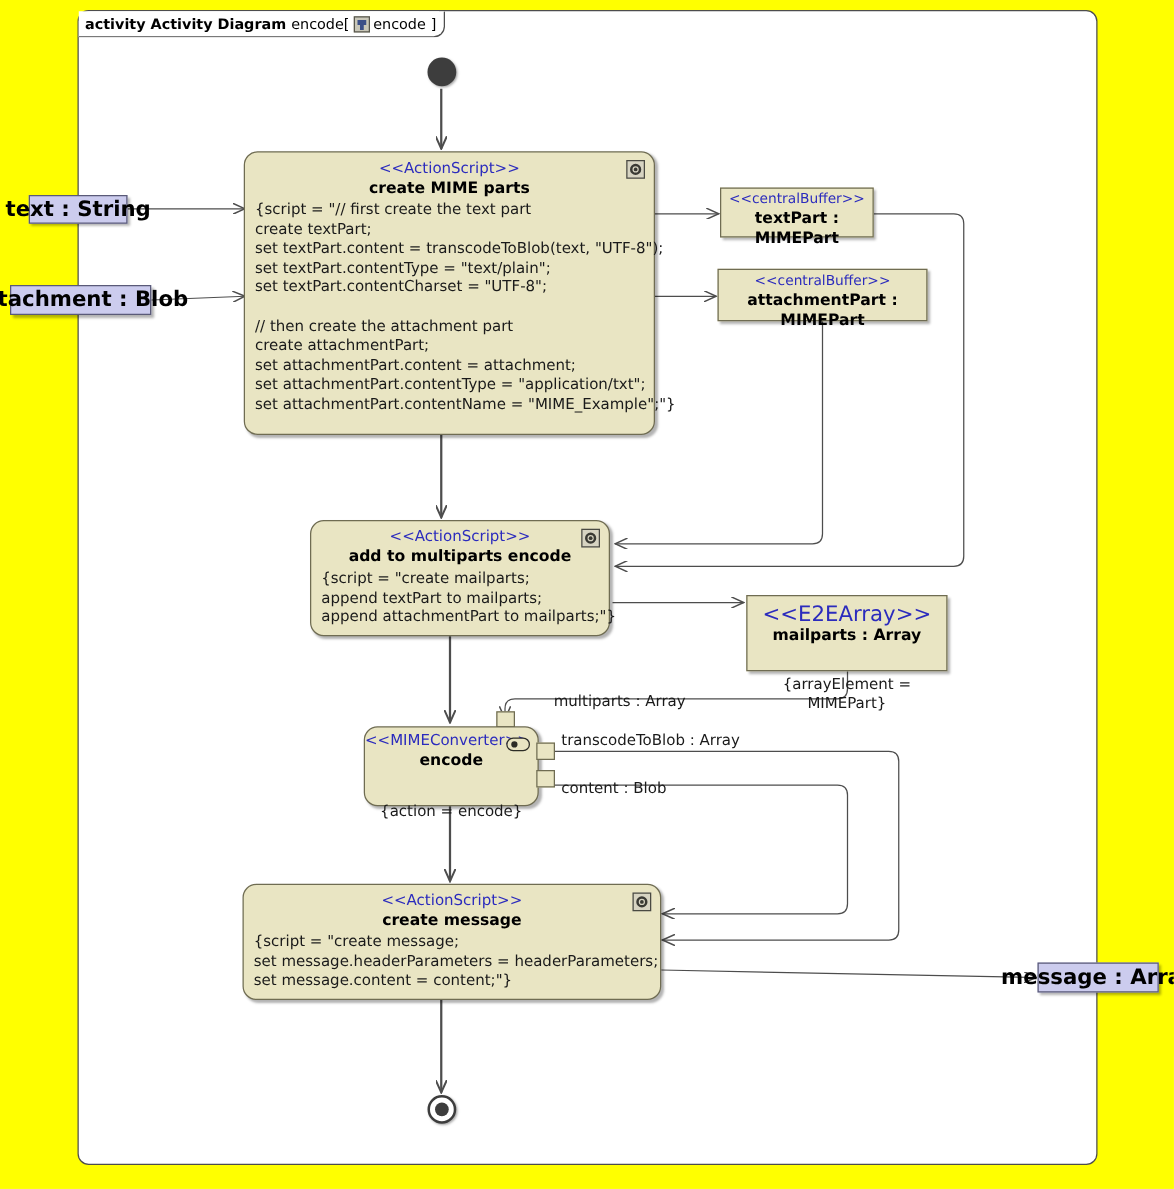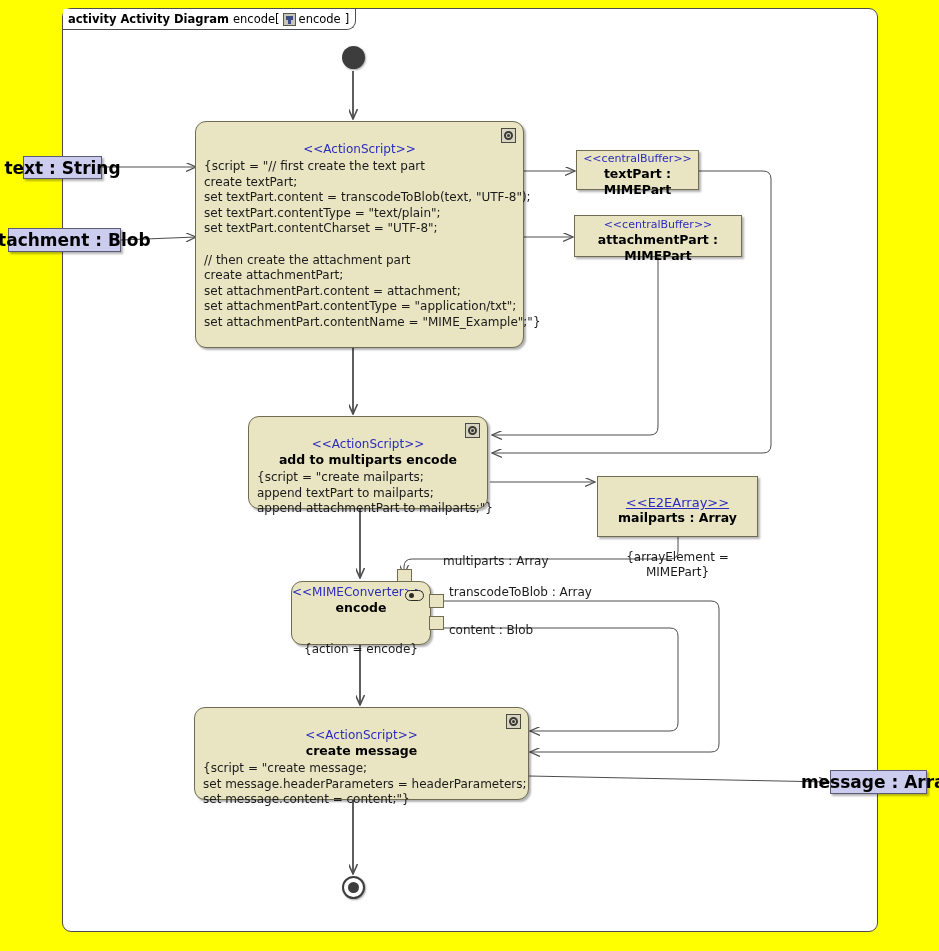--- a/index.html
+++ b/index.html
@@ -92,21 +92,21 @@
     border-radius: 11px;
   }
   .node.buffer, .node.array {
     border-radius: 0;
   }
   .stereo {
     color: #2b2bbd;
     font-size: 12px;
     text-align: center;
     line-height: 15px;
-    padding-top: 20px;
+    padding-top: 5px;
   }
   .nodename {
     color: #000;
     font-weight: bold;
     font-size: 12.5px;
     text-align: center;
     line-height: 16px;
   }
   .nodebody {
     color: #1a1a1a;
@@ -294,20 +294,21 @@
 
       <path d="M529,776 L829,782" stroke-width="1" marker-end="url(#ah)"></path>
     </g>
   </svg>
 
   <div class="initial-node" style="left:342px; top:46px;"></div>
 
   <div class="node action" style="left:195px; top:121px; width:329px; height:227px;">
     <div class="gear-icon" style="right:7px; top:6px;"></div>
     <div class="stereo">&lt;&lt;ActionScript&gt;&gt;</div>
+    <div class="nodename">create MIME parts</div>
     <div class="nodebody">{script = "// first create the text part
 create textPart;
 set textPart.content = transcodeToBlob(text, "UTF-8");
 set textPart.contentType = "text/plain";
 set textPart.contentCharset = "UTF-8";
 
 // then create the attachment part
 create attachmentPart;
 set attachmentPart.content = attachment;
 set attachmentPart.contentType = "application/txt";
@@ -330,21 +331,21 @@
   <div class="node action" style="left:248px; top:416px; width:240px; height:93px;">
     <div class="gear-icon" style="right:7px; top:6px;"></div>
     <div class="stereo">&lt;&lt;ActionScript&gt;&gt;</div>
     <div class="nodename">add to multiparts encode</div>
     <div class="nodebody">{script = "create mailparts;
 append textPart to mailparts;
 append attachmentPart to mailparts;"}</div>
   </div>
 
   <div class="node array" style="left:597px; top:476px; width:161px; height:61px;">
-    <div class="stereo" style="font-size:13px; line-height:15px; padding-top:18px;text-decoration:underline;">&lt;&lt;E2EArray&gt;&gt;</div>
+    <div class="stereo" style="font-size:17px; line-height:15px; padding-top:8px;">&lt;&lt;E2EArray&gt;&gt;</div>
     <div class="nodename">mailparts : Array</div>
     <div class="nodecenter">{arrayElement = MIMEPart}</div>
   </div>
 
   <div class="pin" style="left:397px; top:569px; width:15px; height:13px;"></div>
   <div class="pinlabel" style="left:443px; top:554px;">multiparts : Array</div>
 
   <div class="node action" style="left:291px; top:581px; width:140px; height:64px;">
     <div class="call-icon" style="right:6px; top:8px;"></div>
     <div class="stereo" style="padding-top:3px; padding-right:14px;">&lt;&lt;MIMEConverter&gt;&gt;</div>

